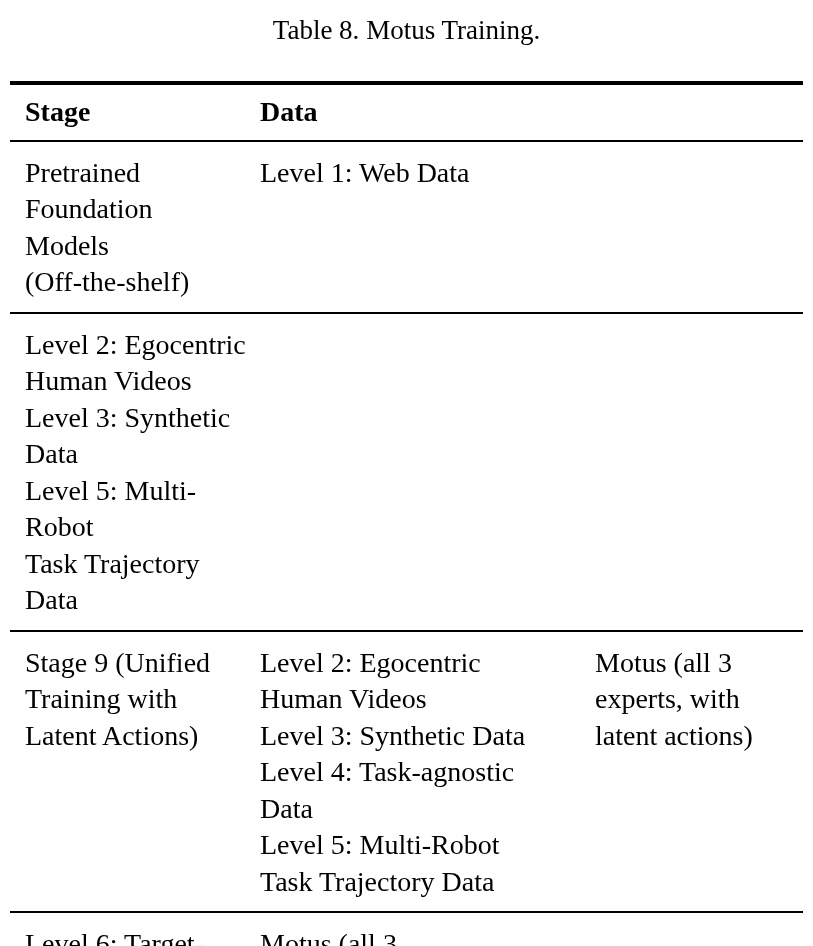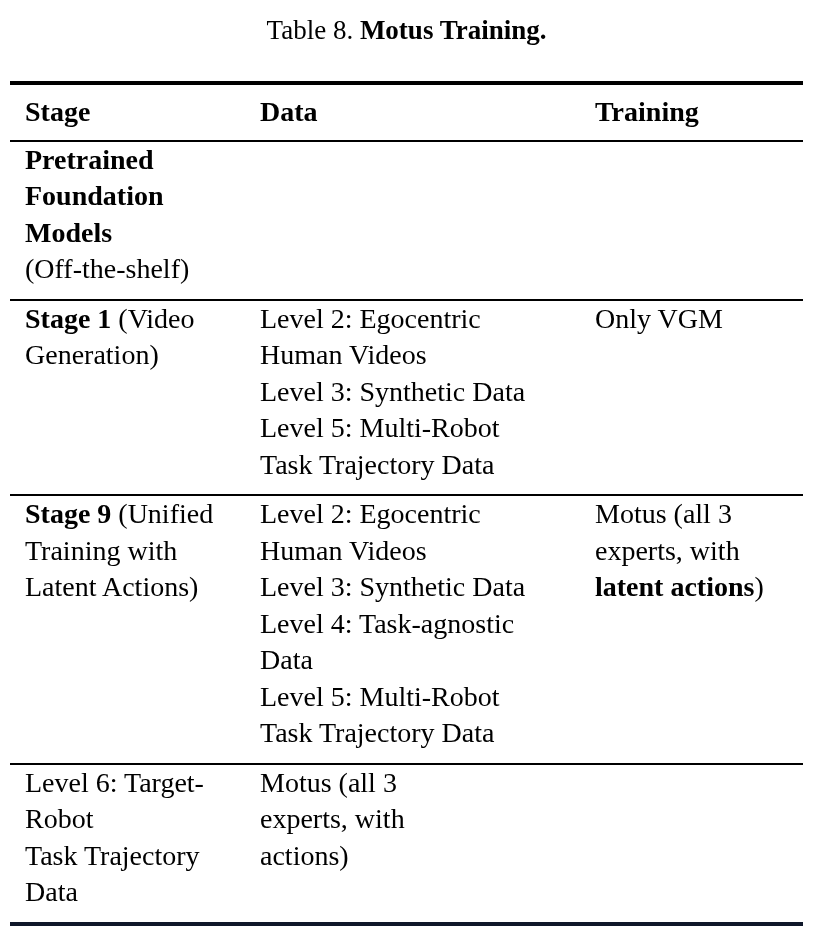--- a/index.html
+++ b/index.html
@@ -34,59 +34,56 @@
   .row {
     display: grid;
     grid-template-columns: 235px 335px 1fr;
     padding-left: 15px;
     padding-right: 4px;
     box-sizing: border-box;
   }
   .row + .row { border-top: 2px solid #000000; }
   .header-row { padding-top: 9px; padding-bottom: 9px; }
   .header-row .cell { font-weight: bold; }
-  .body-row { padding-bottom: 11px; }
+  .body-row { padding-top: 13px; padding-bottom: 11px; }
   .cell {
     white-space: pre-line;
     padding-right: 10px;
     box-sizing: border-box;
   }
-  .b { font-weight: bold; }
+  .b { font-weight: normal; }
 </style>
 </head>
 <body>
 
 <div class="page">
 
   <div class="caption"><span>Table 8. </span><span class="b">Motus Training.</span></div>
 
   <div class="paper-table">
 
     <div class="row header-row">
       <div class="cell">Stage</div>
       <div class="cell">Data</div>
-      <div class="cell">Training</div>
     </div>
 
     <div class="row body-row">
       <div class="cell"><span class="b">Pretrained
 Foundation
 Models</span><span>
 (Off-the-shelf)</span></div>
+      <div class="cell"><span>Level 1: Web Data</span></div>
     </div>
 
     <div class="row body-row">
-      <div class="cell"><span class="b">Stage 1</span><span> (Video
-Generation)</span></div>
       <div class="cell"><span>Level 2: Egocentric
 Human Videos
 Level 3: Synthetic Data
 Level 5: Multi-Robot
 Task Trajectory Data</span></div>
-      <div class="cell"><span>Only VGM</span></div>
     </div>
 
     <div class="row body-row">
       <div class="cell"><span class="b">Stage 9</span><span> (Unified
 Training with
 Latent Actions)</span></div>
       <div class="cell"><span>Level 2: Egocentric
 Human Videos
 Level 3: Synthetic Data
 Level 4: Task-agnostic

